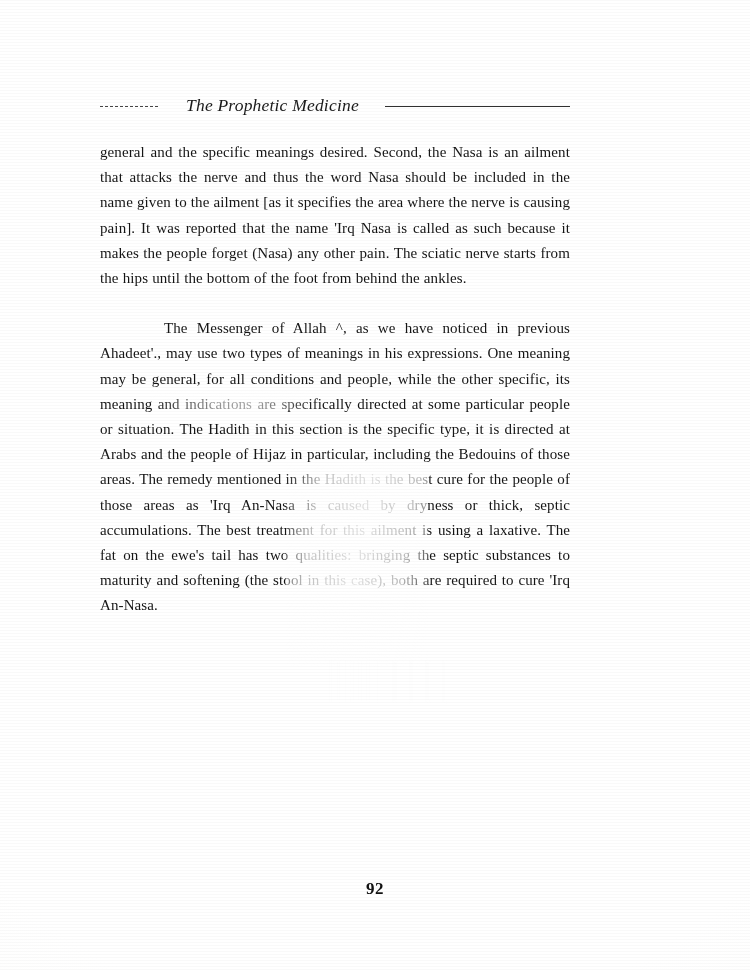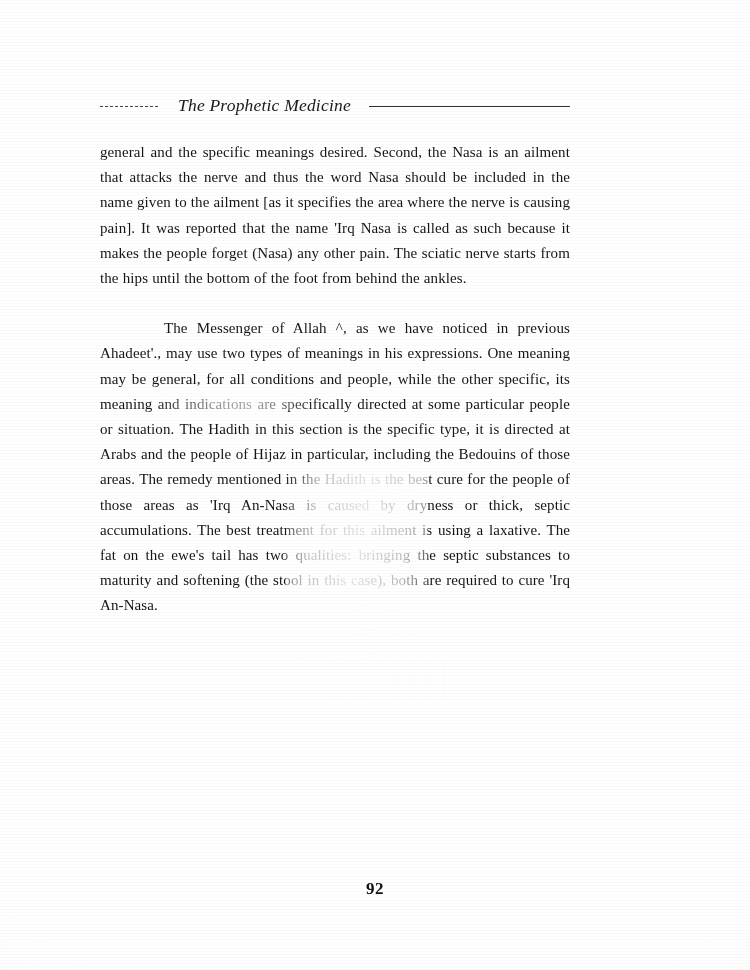--- a/index.html
+++ b/index.html
@@ -35,21 +35,21 @@
 
   
   .header {
     position: absolute;
     left: 100px;
     top: 92px;
     width: 470px;
     height: 26px;
     display: flex;
     align-items: center;
-    gap: 8px;
+    gap: 16px;
   }
   .rule-dashed {
     flex: 0 0 58px;
     height: 0;
     border-top: 1.6px dashed #2b2b2b;
     margin-top: 3px;
     opacity: 0.88;
   }
   .header-title {
     flex: 0 0 auto;

